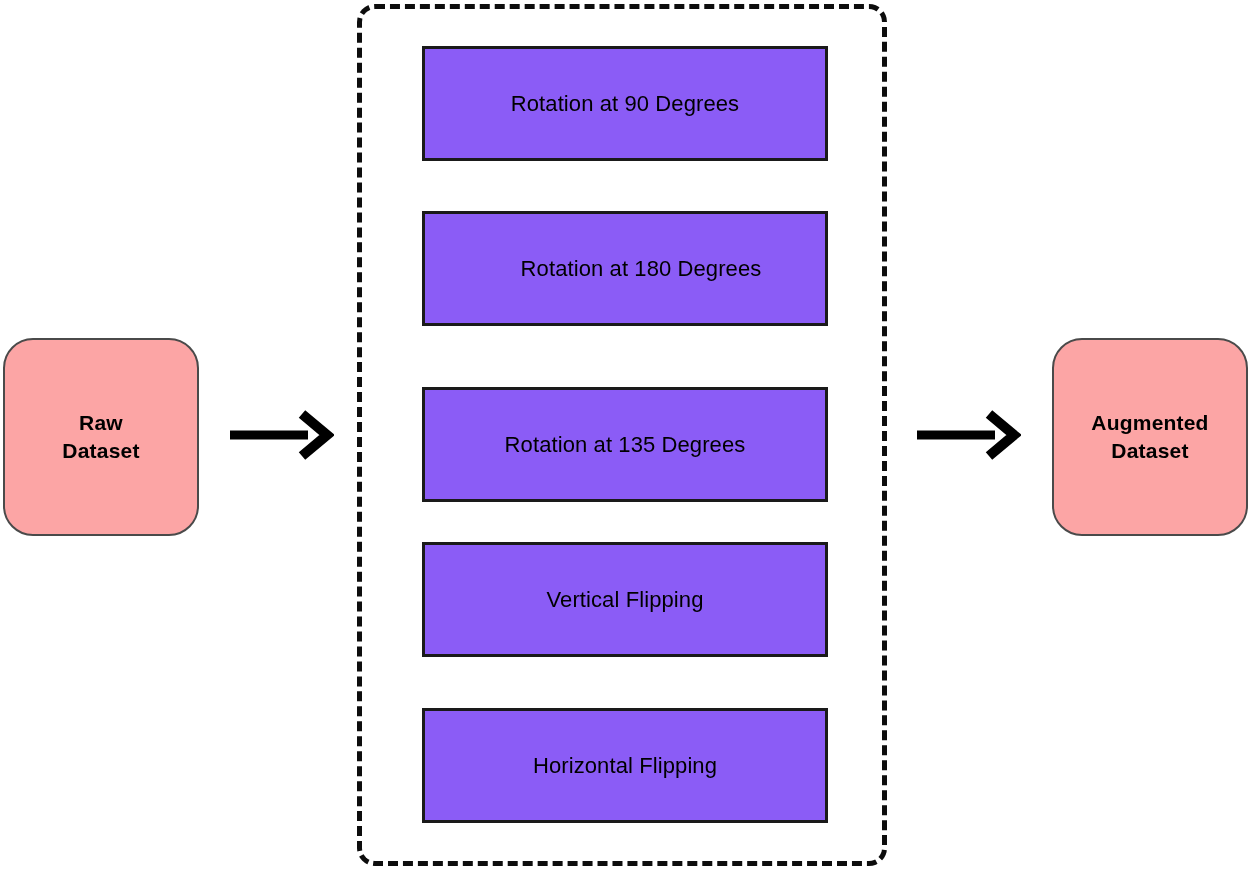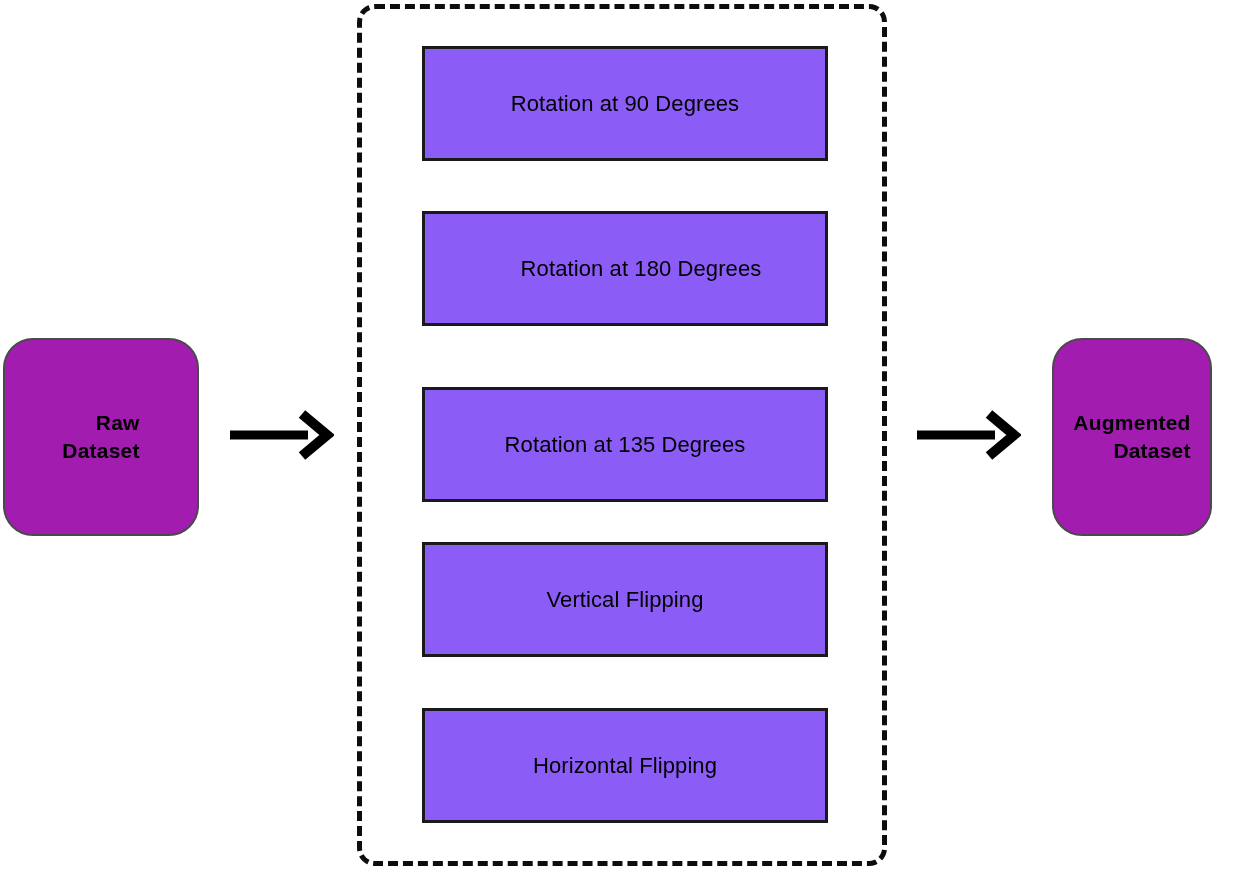--- a/index.html
+++ b/index.html
@@ -18,48 +18,48 @@
     width: 1250px;
     height: 877px;
     background: #ffffff;
     overflow: hidden;
   }
 
   
   .terminal-node {
     position: absolute;
     box-sizing: border-box;
-    background: #a21caf;
+    background: #fca5a5;
     border: 2px solid #4a4a4a;
     border-radius: 30px;
     display: flex;
     align-items: center;
     justify-content: center;
-    text-align: right;
+    text-align: center;
   }
   .terminal-label {
     font-size: 21px;
     font-weight: bold;
     color: #000000;
     line-height: 1.35;
     letter-spacing: 0.2px;
     white-space: pre-line;
     padding: 0 8px;
   }
 
   #node-raw-dataset {
     left: 3px;
     top: 338px;
     width: 196px;
     height: 198px;
   }
   #node-augmented-dataset {
     left: 1052px;
     top: 338px;
-    width: 160px;
+    width: 196px;
     height: 198px;
   }
 
   
   #augmentation-group {
     position: absolute;
     left: 357px;
     top: 4px;
     width: 530px;
     height: 862px;

